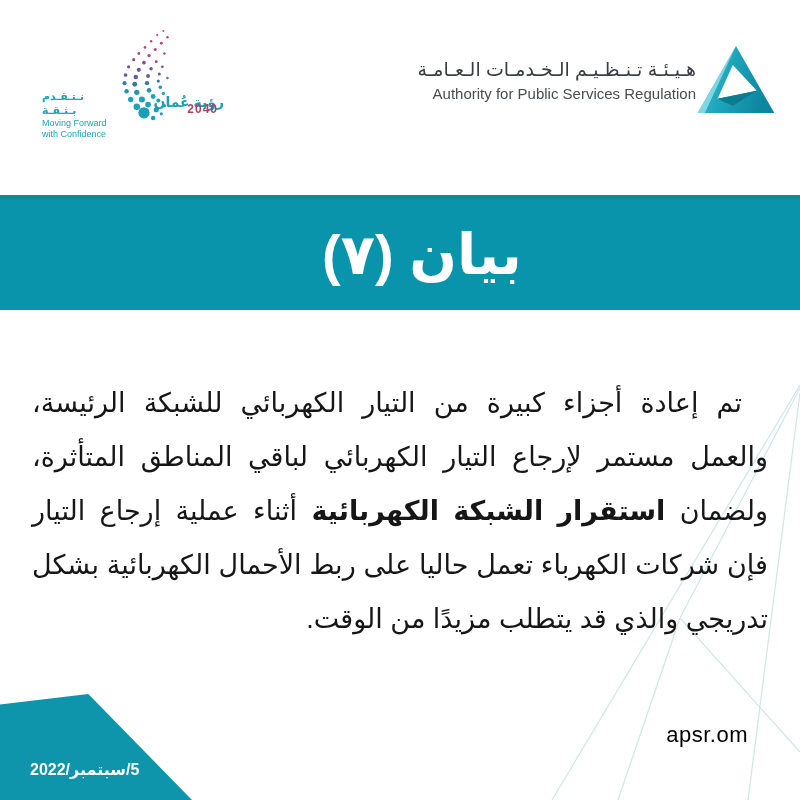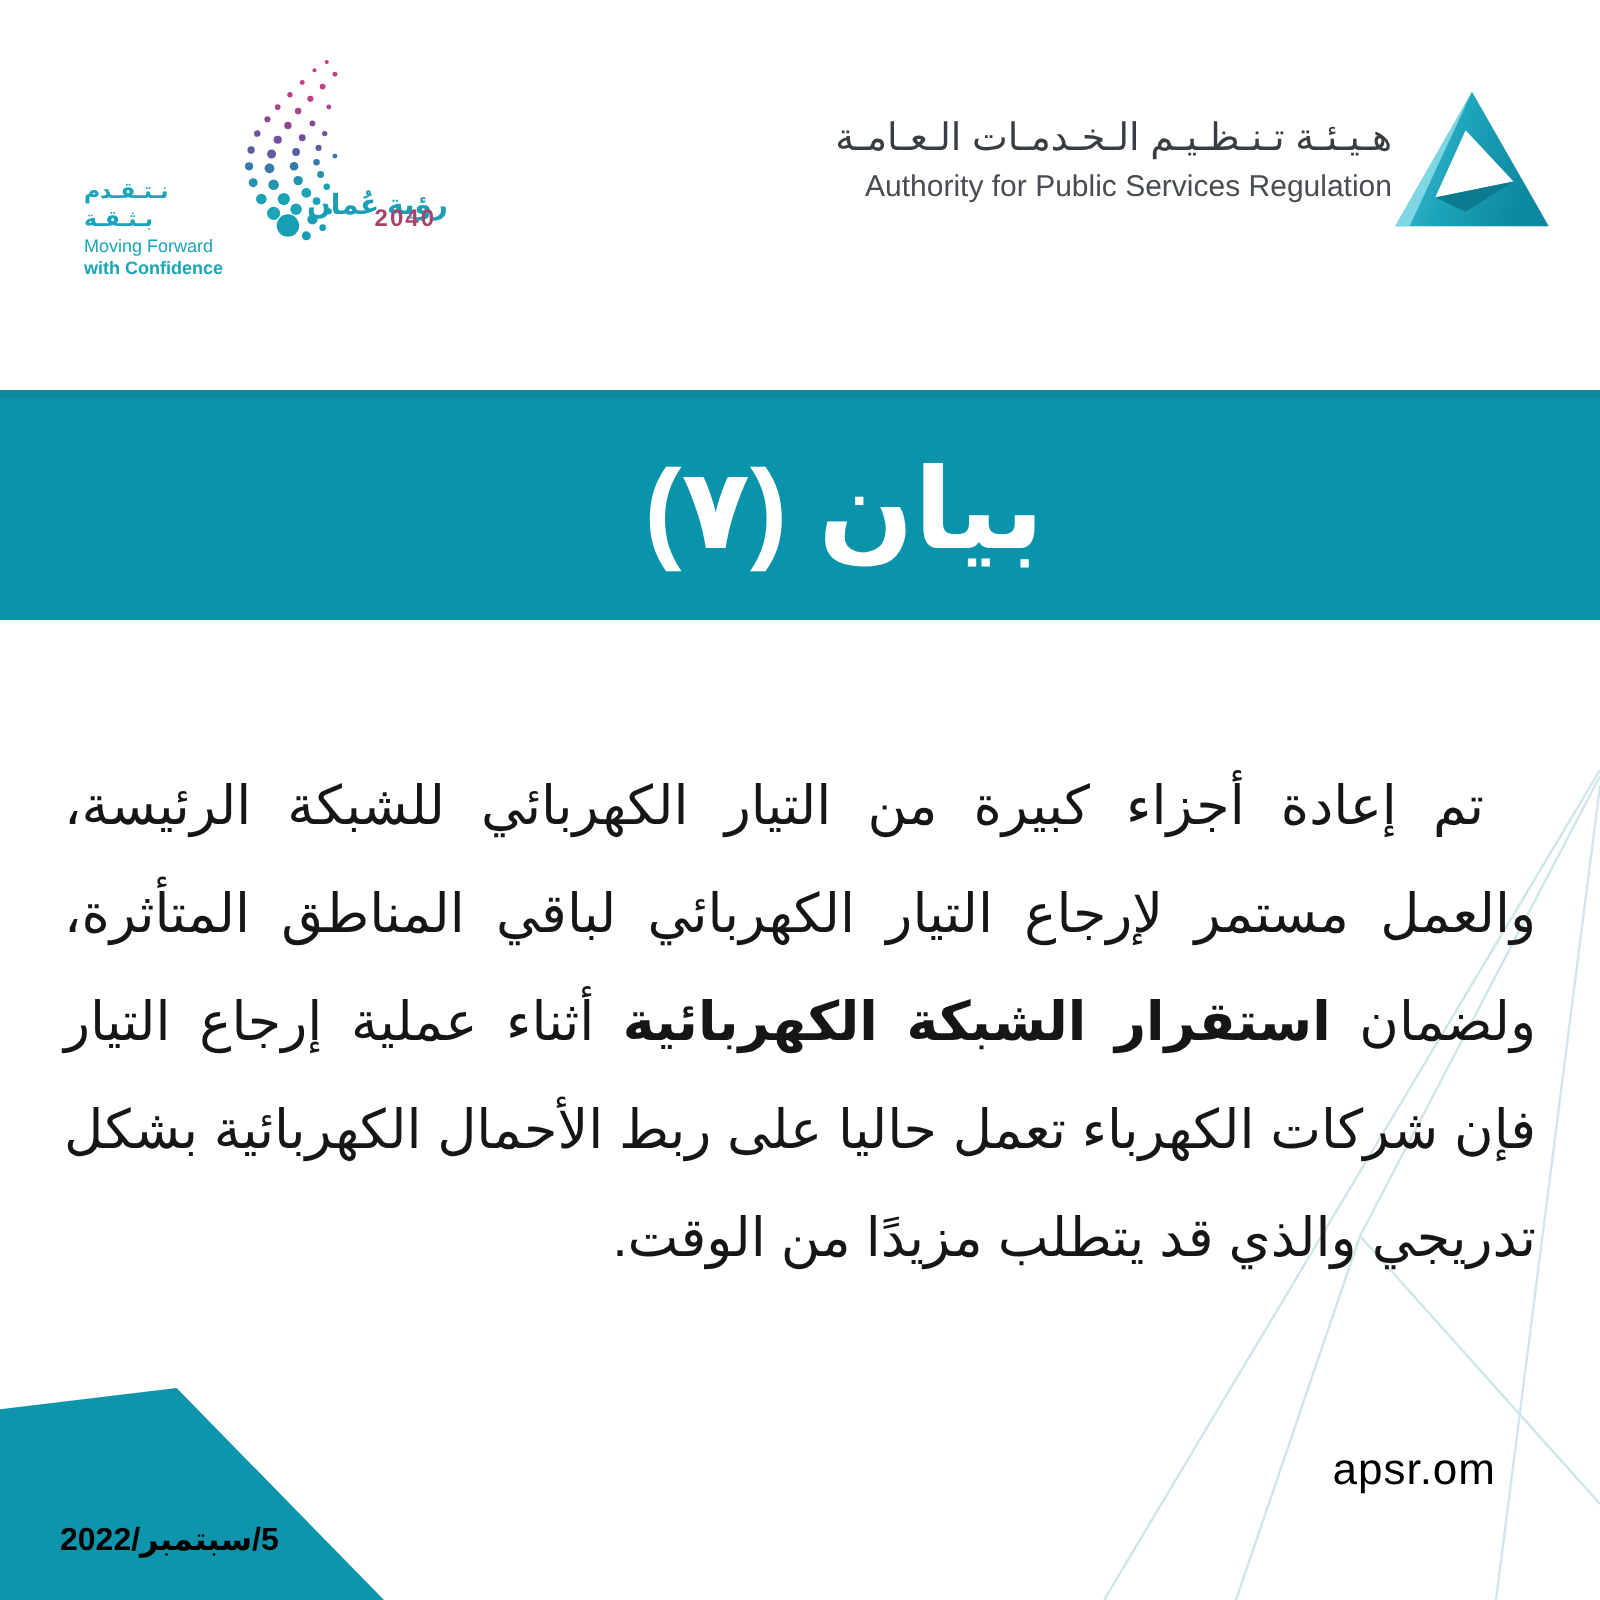--- a/index.html
+++ b/index.html
@@ -11,42 +11,42 @@
   .deco-lines { position:absolute; inset:0; z-index:0; pointer-events:none; }
 
   
   .vision-logo { position:absolute; left:42px; top:22px; width:190px; height:115px; z-index:2; }
   .vision-dots { position:absolute; left:58px; top:2px; width:92px; height:104px; }
   .vision-title { position:absolute; right:8px; top:72px; color:#1a9fb4; font-weight:bold; font-size:14px; direction:rtl; white-space:nowrap; }
   .vision-year { position:absolute; right:14px; top:80px; color:#a8436a; font-weight:bold; font-size:12px; letter-spacing:1px; }
   .vision-tagline { position:absolute; left:0; top:68px; width:70px; text-align:left; color:#1ba5b8; line-height:1.25; }
   .vision-tagline .ar { font-size:11px; font-weight:bold; direction:rtl; }
   .vision-tagline .en1 { font-size:9px; }
-  .vision-tagline .en2 { font-size:9px; font-weight:bold; }
+  .vision-tagline .en2 { font-size:9px; font-weight:normal; }
 
   .org-logo { position:absolute; right:24px; top:44px; display:flex; align-items:center; z-index:2; }
   .org-text { text-align:right; }
   .org-ar { font-size:19px; color:#373d42; direction:rtl; white-space:nowrap; margin-bottom:4px; }
   .org-en { font-size:15px; color:#474d52; white-space:nowrap; }
   .org-triangle { width:80px; height:71px; display:block; }
 
   
   .banner { position:absolute; left:0; top:195px; width:800px; height:115px; background:#0994ab; border-top:4px solid #11899c; z-index:1; display:flex; align-items:center; justify-content:center;padding-left:44px; }
   .banner-title { color:#ffffff; font-size:56px; font-weight:bold; direction:rtl; }
 
   
   .body-text { position:absolute; top:376px; left:32px; right:32px; z-index:1;
     direction:rtl; text-align:justify; text-indent:26px;
     font-size:27px; line-height:54px; color:#161616; }
   .body-text .bold { font-weight:bold; }
 
   
   .date-wedge { position:absolute; left:0; bottom:0; width:192px; height:106px; background:#0e95ab;
     clip-path:polygon(0 10%, 46% 0, 100% 100%, 0 100%); z-index:2; }
-  .date-text { position:absolute; left:30px; top:66px; font-size:16px; font-weight:bold; color:#000000; direction:rtl; white-space:nowrap; }
+  .date-text { position:absolute; left:30px; top:66px; font-size:16px; font-weight:bold; color:#ffffff; direction:rtl; white-space:nowrap; }
   .website { position:absolute; right:52px; bottom:52px; font-size:22px; color:#000000; letter-spacing:0.5px; z-index:2; }
 </style>
 </head>
 <body>
 
 <div class="page">
 
   <svg class="deco-lines" width="800" height="800" viewBox="0 0 800 800">
     <g stroke="#cfe6ea" stroke-width="1.2" fill="none">
       <line x1="800" y1="385" x2="552" y2="800"></line>

